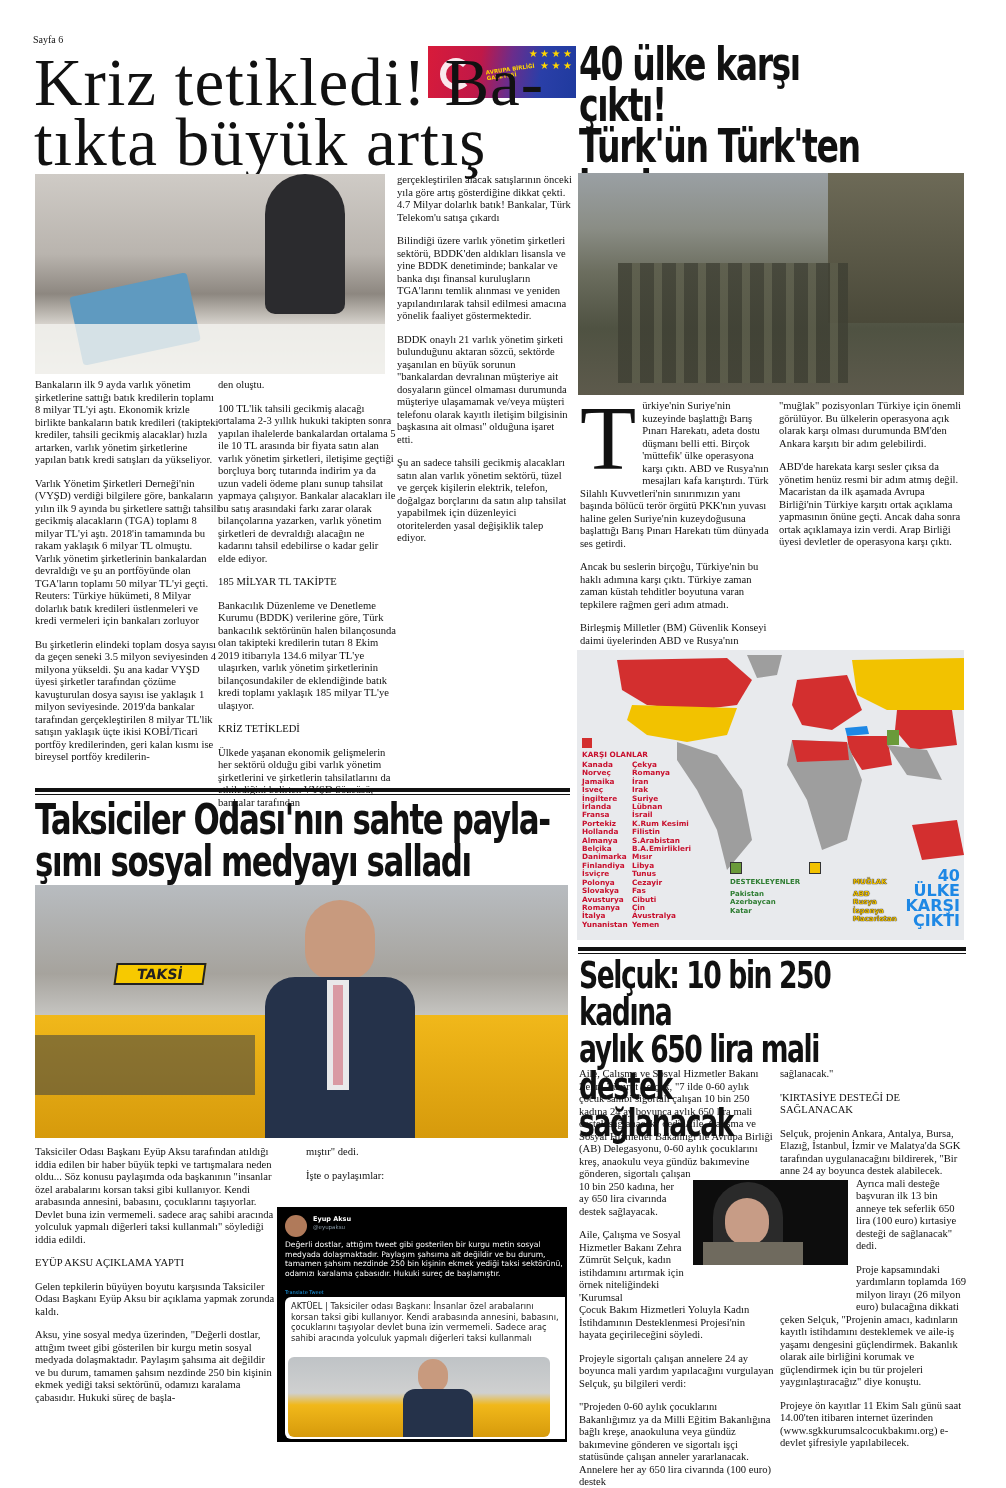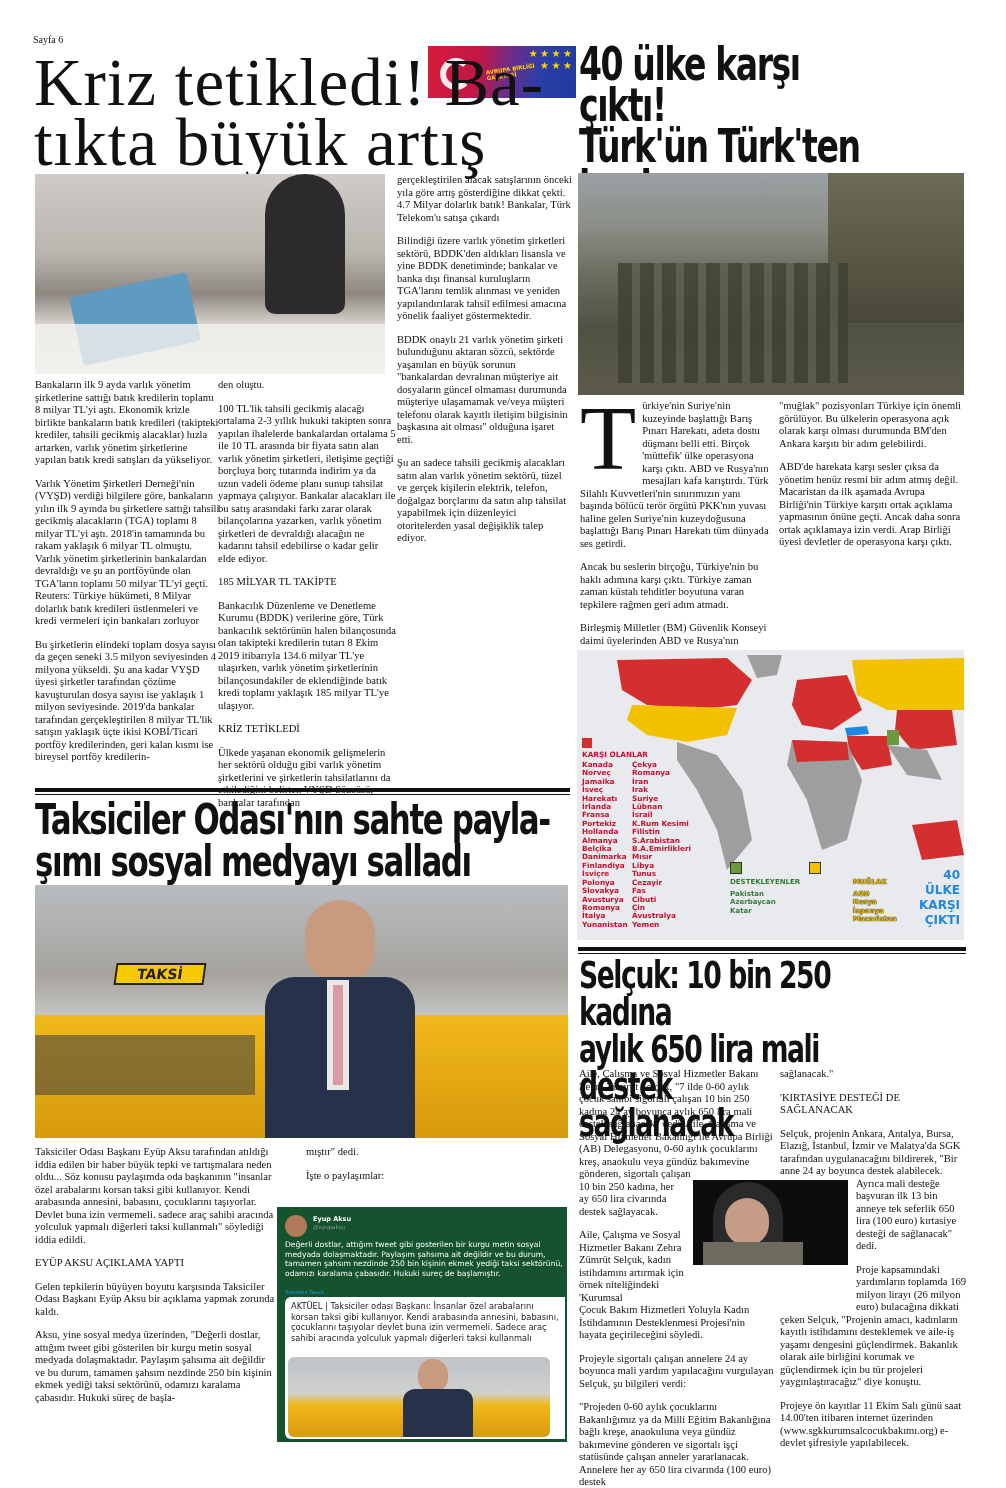--- a/index.html
+++ b/index.html
@@ -16,22 +16,22 @@
   .flag-banner { left: 428px; top: 46px; width: 148px; height: 52px;
     background: linear-gradient(100deg, #d81b3a 0%, #c01848 35%, #6a2d8c 55%, #2a3fa8 75%, #1f3a9e 100%); overflow: hidden; }
   .flag-banner .crescent { position:absolute; left:12px; top:12px; width:32px; height:32px; border-radius:50%; border:6px solid #fff; border-right-color: transparent; opacity:.9;}
   .flag-banner .stars { position:absolute; right:4px; top:2px; color:#ffd600; font-size:10px; line-height:12px; width:52px; text-align:right; }
   .flag-banner .bname { position:absolute; left:58px; top:20px; color:#ffd600; font-size:5.5px; font-weight:bold; font-family:"DejaVu Sans",sans-serif; transform: rotate(-8deg); }
   .dropcap { font-size: 92px; line-height: 0.8; float: left; margin: 2px 6px 0 0; font-family: "Liberation Serif", serif; }
   .map { left: 577px; top: 650px; width: 387px; height: 290px; background: #e8eaed; overflow: hidden; }
   .legend-red { color: #c8102e; font-family: "DejaVu Sans", sans-serif; font-weight: bold; font-size: 7.3px; line-height: 8.4px; }
   .legend-green { color: #2e7d32; font-family: "DejaVu Sans", sans-serif; font-weight: bold; font-size: 7px; line-height: 8.4px; }
   .legend-yellow { color: #f2c200; font-family: "DejaVu Sans", sans-serif; font-weight: bold; font-size: 7px; line-height: 8.4px; text-shadow: 0 0 1px #000, 0 0 1px #000; padding-left: 44px; }
-  .badge-40 { color: #1e88e5; font-family: "DejaVu Sans", sans-serif; font-weight: 900; font-size: 12px; line-height: 15px; text-align: right; }
-  .tweet { left: 277px; top: 1207px; width: 290px; height: 235px; background: #14532d; color: #fff; overflow: hidden; }
+  .badge-40 { color: #1e88e5; font-family: "DejaVu Sans", sans-serif; font-weight: 900; font-size: 16px; line-height: 15px; text-align: right; }
+  .tweet { left: 277px; top: 1207px; width: 290px; height: 235px; background: #000000; color: #fff; overflow: hidden; }
 </style>
 </head>
 <body>
 
 <div class="abs page-label">Sayfa 6</div>
 
 <div class="abs flag-banner">
   <div class="crescent"></div>
   <div class="stars">★ ★ ★ ★ ★ ★ ★</div>
   <div class="bname">
@@ -110,21 +110,21 @@
     <path d="M310 95 L350 100 L365 130 L330 125 Z" fill="#9e9e9e"></path>
     <path d="M335 175 L380 170 L387 205 L345 210 Z" fill="#d32f2f"></path>
   </svg>
   <div style="position:absolute; left:5px; top:88px; width:10px; height:10px; background:#d32f2f;"></div>
   <div class="legend-red" style="position:absolute; left:5px; top:101px;">KARŞI OLANLAR</div>
   <div class="legend-red" id="against-col1" style="position:absolute; left:5px; top:111px;">
       <div>Kanada</div>
       <div>Norveç</div>
       <div>Jamaika</div>
       <div>İsveç</div>
-      <div>Harekatı</div>
+      <div>İngiltere</div>
       <div>İrlanda</div>
       <div>Fransa</div>
       <div>Portekiz</div>
       <div>Hollanda</div>
       <div>Almanya</div>
       <div>Belçika</div>
       <div>Danimarka</div>
       <div>Finlandiya</div>
       <div>İsviçre</div>
       <div>Polonya</div>

